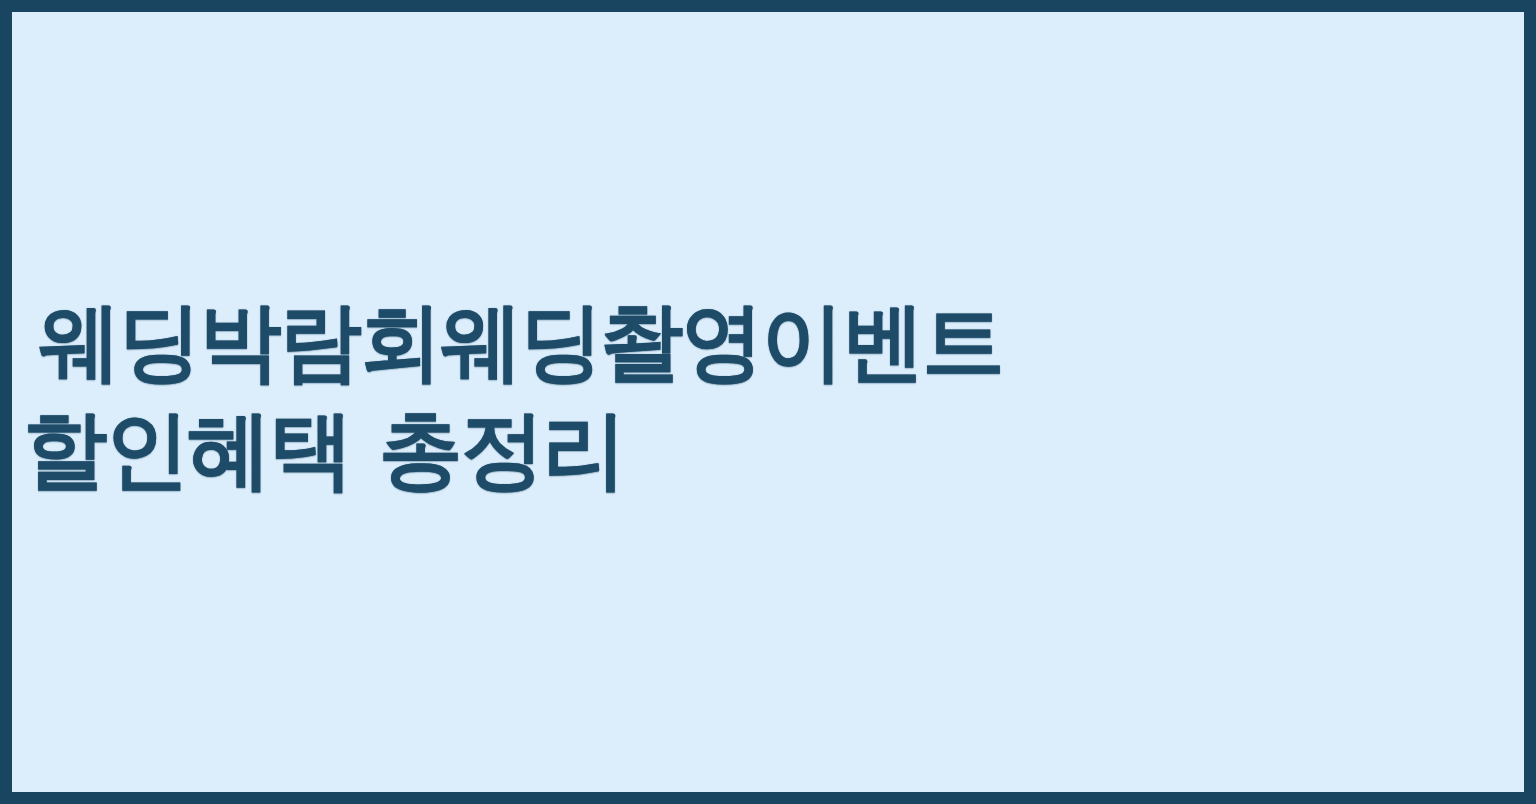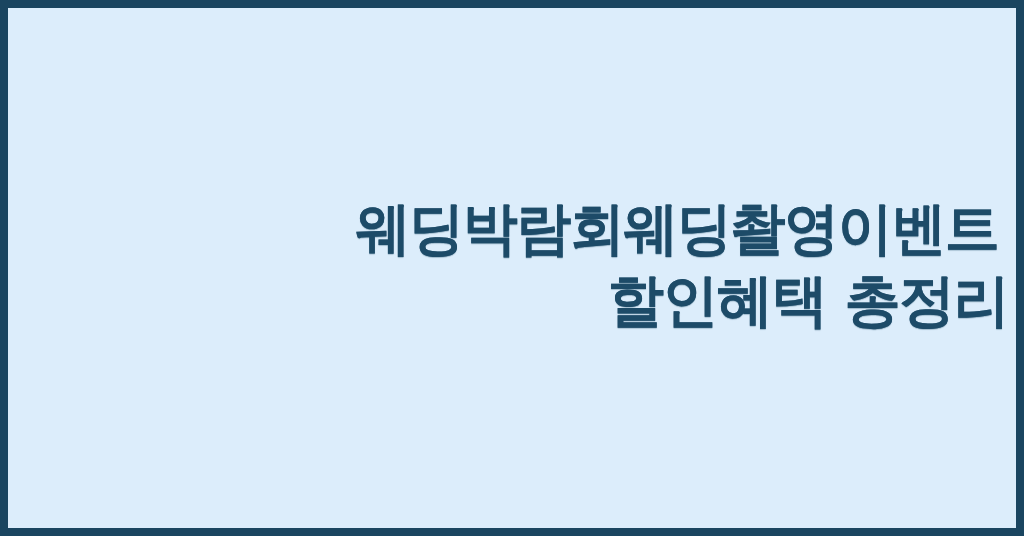--- a/index.html
+++ b/index.html
@@ -30,21 +30,21 @@
   }
 
   
   .headline {
     position: absolute;
     left: 0;
     right: 0;
     top: 50%;
     transform: translateY(-50%);
     margin-top: -4px;
-    text-align: right;
+    text-align: left;
     user-select: none;
     pointer-events: none;
   }
 
   .headline-line {
     display: block;
     color: #1d4b68;
     font-family: "DejaVu Sans", "Liberation Sans", sans-serif;
     font-weight: 700;
     font-size: 57px;

